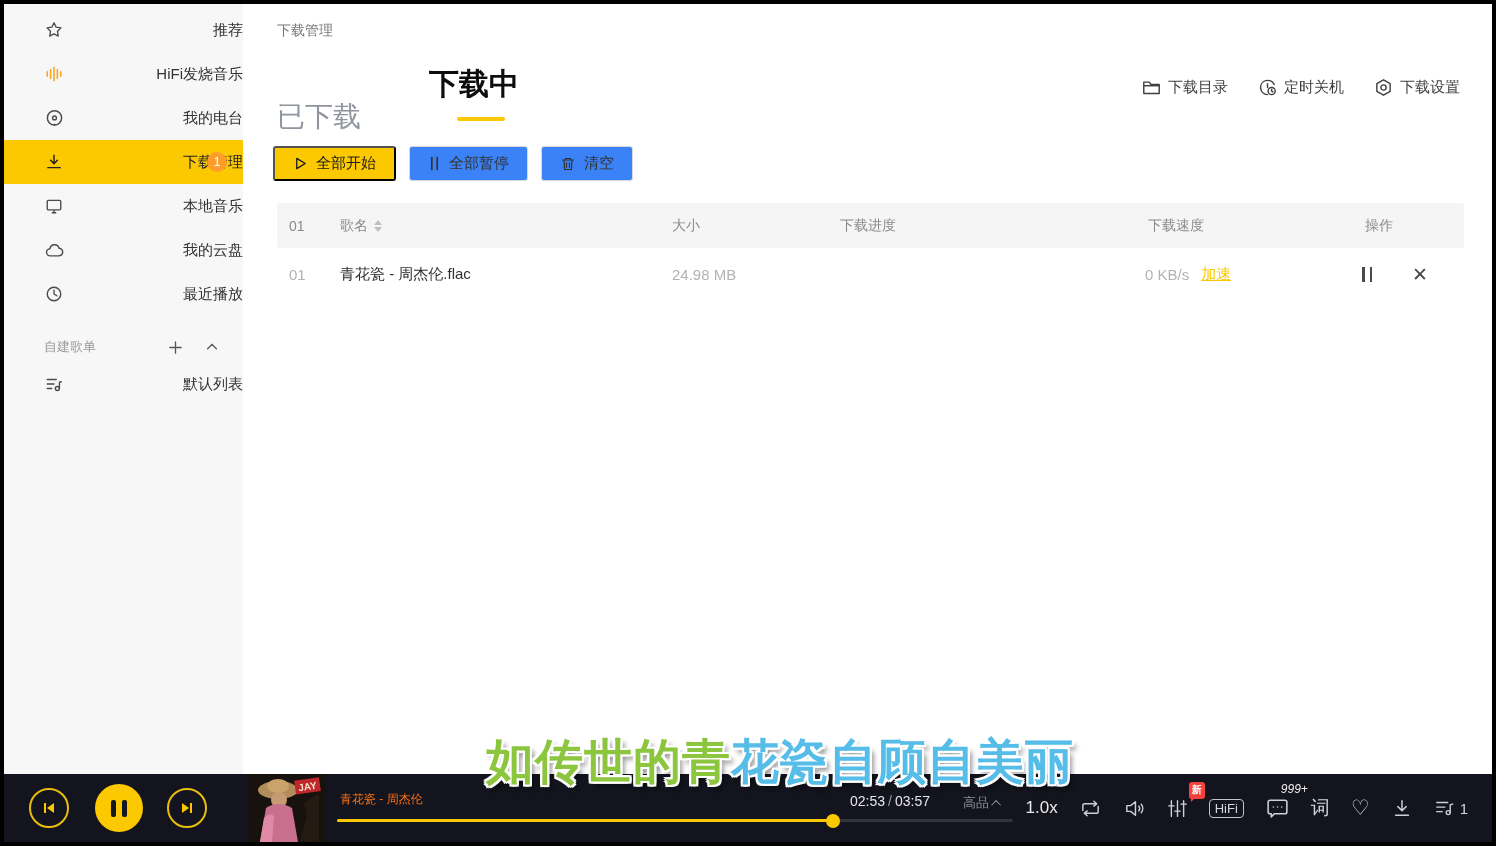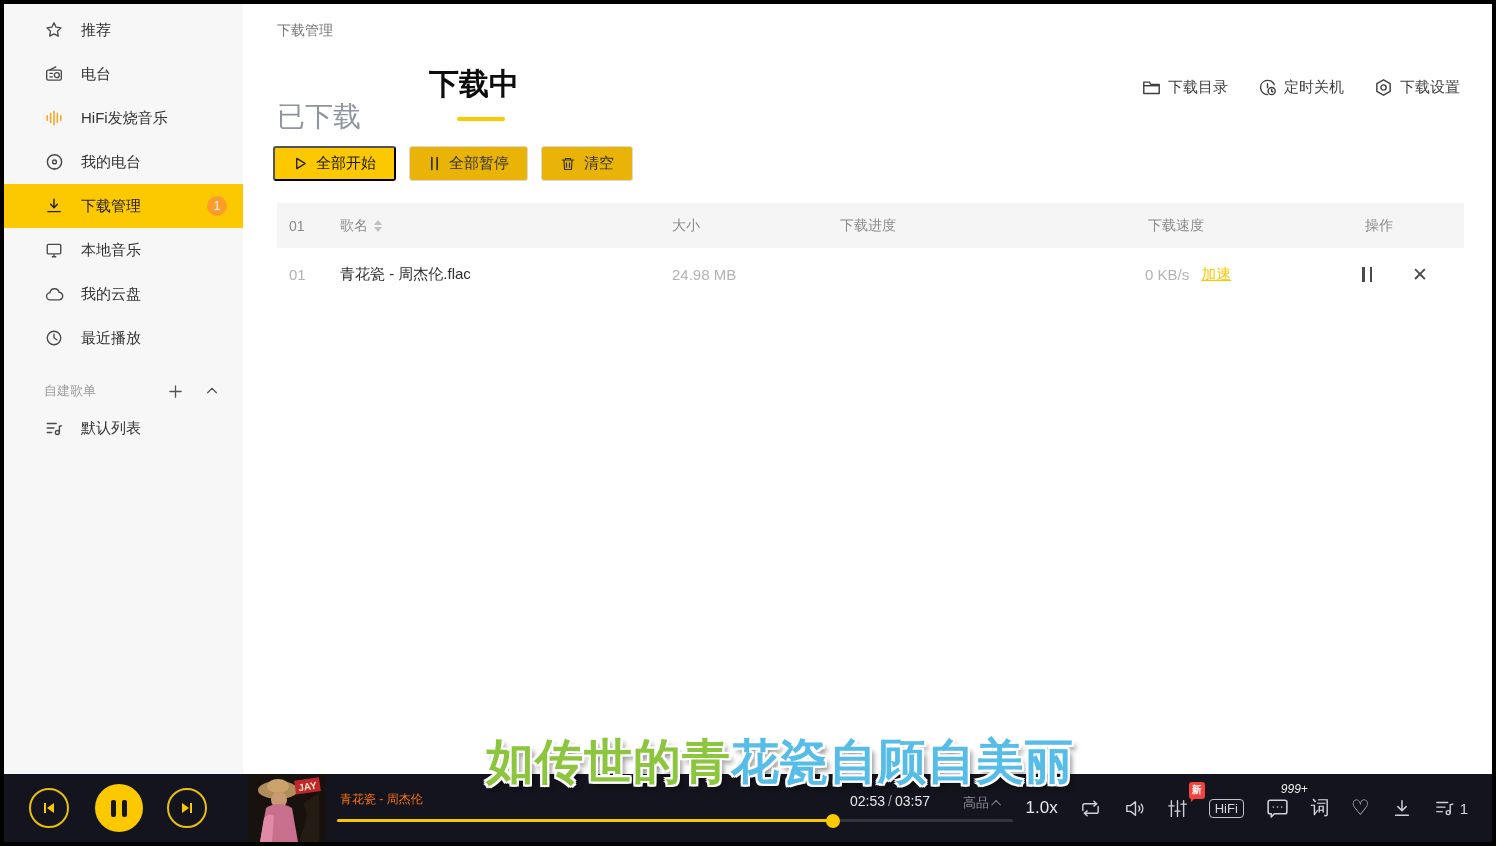--- a/index.html
+++ b/index.html
@@ -3,21 +3,21 @@
 <meta charset="utf-8">
 <style>
   * { margin:0; padding:0; box-sizing:border-box; }
   html,body { width:1496px; height:846px; overflow:hidden; background:#000;
     font-family:"Liberation Sans","DejaVu Sans",sans-serif; }
   .app { position:absolute; inset:0; border:4px solid #000; background:#fff; }
 
   
   .sidebar { position:absolute; left:0; top:0; width:239px; height:770px; background:#f7f7f8; }
   .side-item { height:44px; display:flex; align-items:center; padding-left:40px; gap:17px;
-    font-size:15px; color:#333; cursor:pointer; }
+    font-size:15px; color:#333; cursor:pointer;justify-content:space-between; }
   .side-item .ic { width:20px; height:20px; display:flex; align-items:center; justify-content:center; }
   .side-item.first { margin-top:4px; }
   .side-item.active { background:#fcc800; color:#222; position:relative; }
   .side-badge { position:absolute; right:16px; top:12px; min-width:20px; height:20px; border-radius:10px;
     background:#ff9d2b; color:#fff; font-size:12px; display:flex; align-items:center; justify-content:center; }
   .side-label { margin-top:16px; height:30px; display:flex; align-items:center; padding:0 24px 0 40px;
     font-size:13px; color:#9a9a9a; }
   .side-label .spacer { flex:1; }
   .side-label .mini { color:#555; font-size:16px; cursor:pointer; margin-left:22px; }
 
@@ -27,21 +27,21 @@
   .tab-done { position:absolute; left:34px; top:62px; font-size:28px; color:#8f959e; cursor:pointer;margin-top:32px; }
   .tab-doing { position:absolute; left:186px; top:60px; font-size:30px; font-weight:bold; color:#0d0d0d; cursor:pointer; }
   .tab-underline { position:absolute; left:214px; top:113px; width:48px; height:4px; border-radius:2px; background:#fcc800; }
   .tools { position:absolute; right:32px; top:74px; display:flex; gap:30px; }
   .tool { display:flex; align-items:center; gap:7px; font-size:15px; color:#3f3f3f; cursor:pointer; }
 
   .toolbar { position:absolute; left:30px; top:142px; display:flex; gap:13px; }
   .btn { height:35px; display:flex; align-items:center; gap:8px; padding:0 18px; font-size:15px;
     border-radius:3px; cursor:pointer; }
   .btn-primary { background:#fcc800; color:#1a1a1a; }
-  .btn-plain { background:#eab308; border:1px solid #d9d9d9; color:#333; }
+  .btn-plain { background:#3b82f6; border:1px solid #d9d9d9; color:#333; }
 
   .table { position:absolute; left:34px; top:199px; right:28px; }
   .thead { position:relative; height:45px; background:#f5f5f6; border-radius:2px; font-size:14px; color:#8a8a8a; }
   .trow { position:relative; height:52px; font-size:15px; }
   .cell { position:absolute; top:0; height:100%; display:flex; align-items:center; }
   .c-index { left:12px; }  .c-name { left:63px; }  .c-size { left:395px; }
   .c-progress { left:558px; } .c-speed { left:868px; } .c-actions { left:1085px; }
   .thead .c-progress { left:563px; } .thead .c-speed { left:871px; } .thead .c-actions { left:1088px; }
   .dim { color:#b3b3b3; } .name-text { color:#2e2e2e; }
   .sort { display:inline-flex; flex-direction:column; gap:2px; margin-left:6px; }
@@ -106,31 +106,20 @@
     <div class="side-item first">
       <span class="ic">
         <svg width="18" height="18" viewBox="0 0 16 16" fill="none" stroke="#4a4a4a" stroke-width="1.2" stroke-linejoin="round">
             <path d="M8 1.6l1.9 3.9 4.3.6-3.1 3 .7 4.3L8 11.4l-3.8 2 .7-4.3-3.1-3 4.3-.6z"></path>
           </svg>
       </span>
       <span>推荐</span>
     </div>
     <div class="side-item">
       <span class="ic">
-        <svg width="18" height="18" viewBox="0 0 16 16" fill="none" stroke="#4a4a4a" stroke-width="1.2">
-            <rect x="1.5" y="4.5" width="13" height="9" rx="1.5"></rect>
-            <path d="M4 4.5L10 1.5"></path>
-            <circle cx="10.5" cy="9" r="2.2"></circle>
-            <path d="M4 7.5h3M4 10.5h3"></path>
-          </svg>
-      </span>
-      <span>电台</span>
-    </div>
-    <div class="side-item">
-      <span class="ic">
         <svg width="18" height="18" viewBox="0 0 16 16" stroke="#f5a623" stroke-width="1.4" stroke-linecap="round">
             <path d="M2 6v4M5 4v8M8 2v12M11 4v8M14 6v4"></path>
           </svg>
       </span>
       <span>HiFi发烧音乐</span>
     </div>
 
 
     <div class="side-item">
       <span class="ic">

